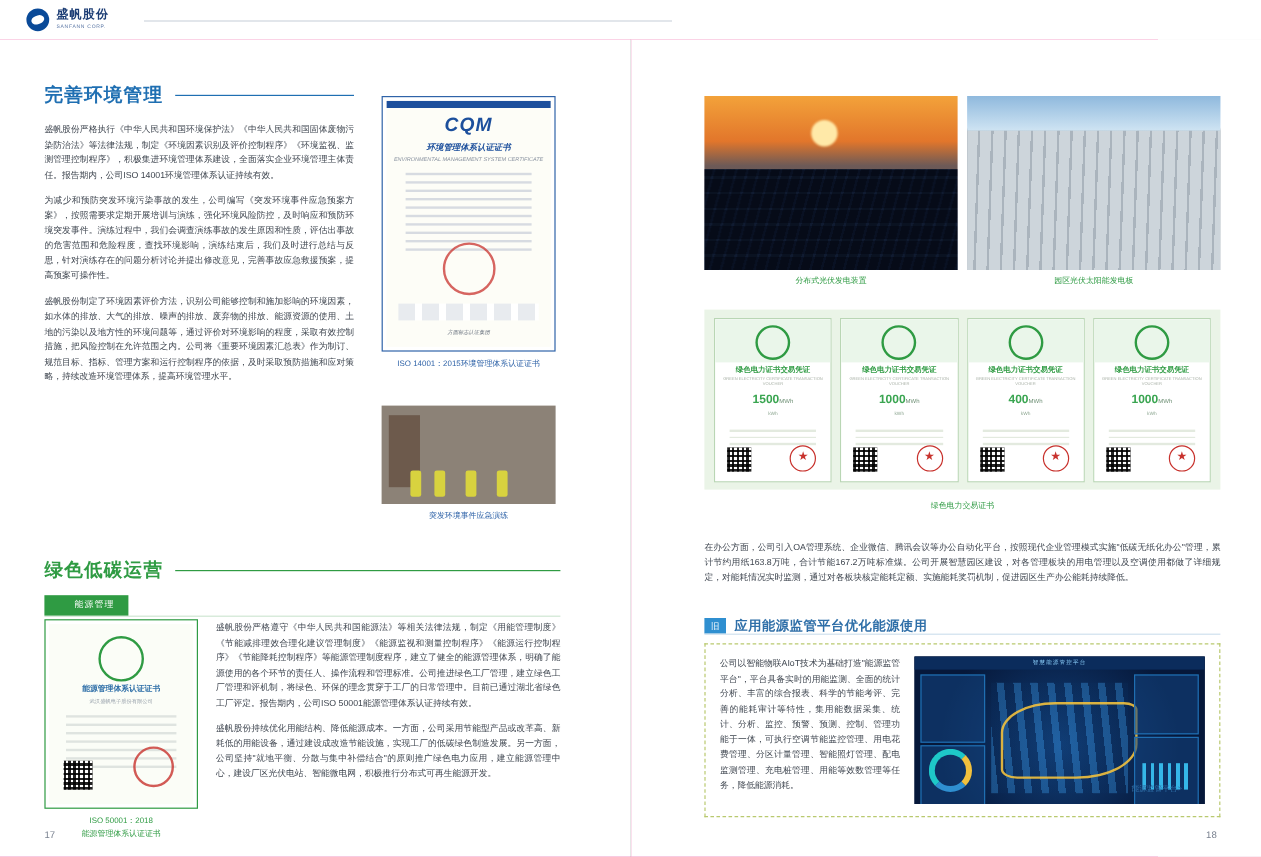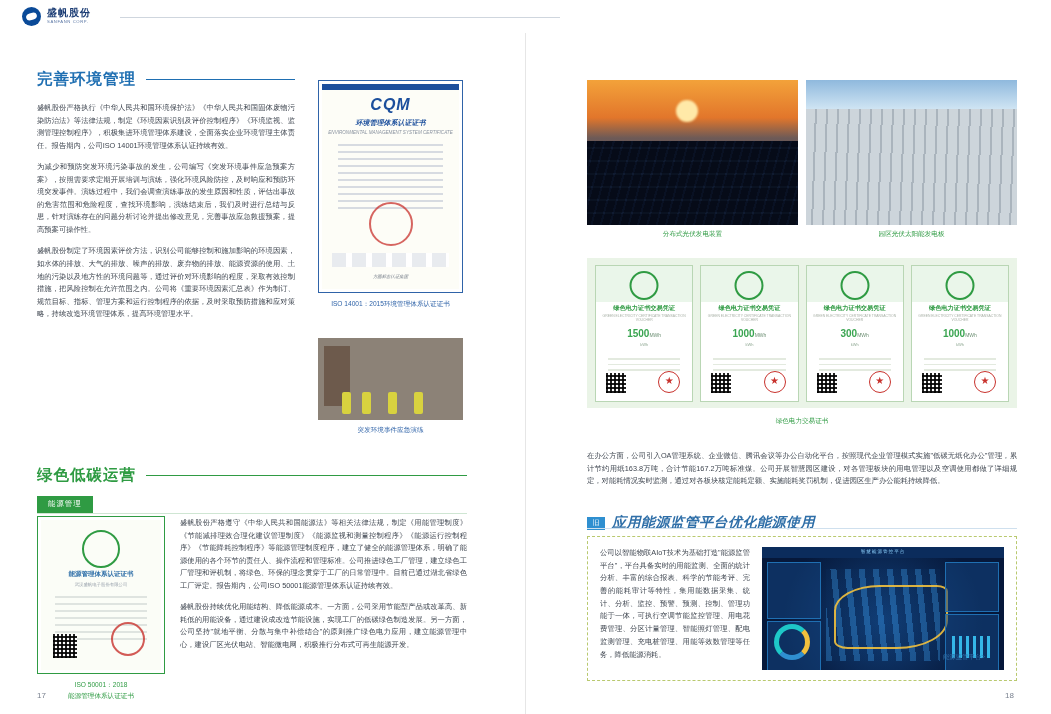--- a/index.html
+++ b/index.html
@@ -46,21 +46,21 @@
   .cert-img{height:205px;background:#fdfdf7;position:relative;overflow:hidden;}
   .cert-cap{font-size:6.6px;color:#2f63a8;text-align:center;margin-top:6px;line-height:1.5;}
 
   .photo-b{position:absolute;left:318px;top:305px;width:145px;}
   .photo-b .ph{height:82px;background:#8c8277;position:relative;overflow:hidden;}
   .photo-cap{font-size:6.6px;color:#2f63a8;text-align:center;margin-top:6px;}
 
   .lc2{position:absolute;left:37px;top:432px;width:430px;}
   .lc2 h2{color:#2f9b43;}
   .lc2 .title-line{background:#2f9b43;}
-  .sub-badge{display:inline-block;background:#2f9b43;color:#fff;font-size:7.4px;padding:3px 11px 4px 11px;letter-spacing:1px;margin-top:10px;}
+  .sub-badge{display:inline-block;background:#2f9b43;color:#fff;font-size:7.4px;padding:3px 11px 4px 25px;letter-spacing:1px;margin-top:10px;}
   .sub-badge-rule{height:1px;background:#cfe6d3;margin-top:0px;}
 
   .cert-b{position:absolute;left:37px;top:483px;width:128px;}
   .cert-b .cert-frame{border:1px solid #2f9b43;}
   .cert-b .cert-img{height:150px;background:#fbfdf8;}
   .cert-b .cert-cap{color:#2f9b43;}
 
   .lc2-text{position:absolute;left:180px;top:484px;width:287px;}
 
   
@@ -70,21 +70,21 @@
   .photo-cell .cap{font-size:6.6px;color:#2f9b43;text-align:center;margin-top:5px;}
 
   .certs-row{position:absolute;left:61px;top:225px;width:430px;background:#eaf4e7;padding:7px 8px 6px 8px;box-sizing:border-box;display:flex;gap:7px;}
   .mini-cert{flex:1;background:#fff;border:1px solid #b9d6b4;height:135px;position:relative;overflow:hidden;}
   .certs-cap{position:absolute;left:61px;top:384px;width:430px;text-align:center;font-size:6.6px;color:#2f9b43;}
 
   .rc-text{position:absolute;left:61px;top:417px;width:430px;}
 
   .app-badge{position:absolute;left:61px;top:481px;display:flex;align-items:center;gap:7px;}
   .app-badge .tag{width:18px;height:13px;background:#2f8fd0;color:#fff;font-size:7px;display:flex;align-items:center;justify-content:center;}
-  .app-badge .txt{font-size:14px;color:#2f6fa8;font-weight:bold;letter-spacing:.5px;font-style:italic;}
+  .app-badge .txt{font-size:11px;color:#2f6fa8;font-weight:bold;letter-spacing:.5px;}
   .app-rule{position:absolute;left:61px;top:495px;width:430px;height:1px;background:#cfe0ee;}
 
   .app-box{position:absolute;left:61px;top:503px;width:430px;height:145px;border:1px dashed #b9c96f;box-sizing:border-box;padding:10px 12px;display:flex;gap:12px;}
   .app-box p{font-size:7.3px;line-height:1.74;color:#3f4650;text-align:justify;margin:0;width:150px;}
   .dash-img{flex:1;background:#06183a;position:relative;overflow:hidden;}
   .dash-cap{position:absolute;right:12px;bottom:6px;font-size:6.4px;color:#2f6fa8;}
 
   .pno{position:absolute;bottom:14px;font-size:8px;color:#7a8290;}
   .pno-l{left:37px;}
   .pno-r{right:37px;}
@@ -343,21 +343,21 @@
           <div class="qr"></div>
           <div class="star">★</div>
         </div>
       </div>
       <div class="mini-cert">
         <div class="gcert">
           <div class="top"></div>
             <div class="emb"></div>
           <div class="ti">绿色电力证书交易凭证</div>
           <div class="ts">GREEN ELECTRICITY CERTIFICATE TRANSACTION VOUCHER</div>
-          <div class="val"><span>300</span><span class="unit">MWh</span></div>
+          <div class="val"><span>400</span><span class="unit">MWh</span></div>
           <div class="kwh">kWh</div>
           <div class="ln">
               <i></i>
               <i></i>
               <i></i>
             </div>
           <div class="qr"></div>
           <div class="star">★</div>
         </div>
       </div>

